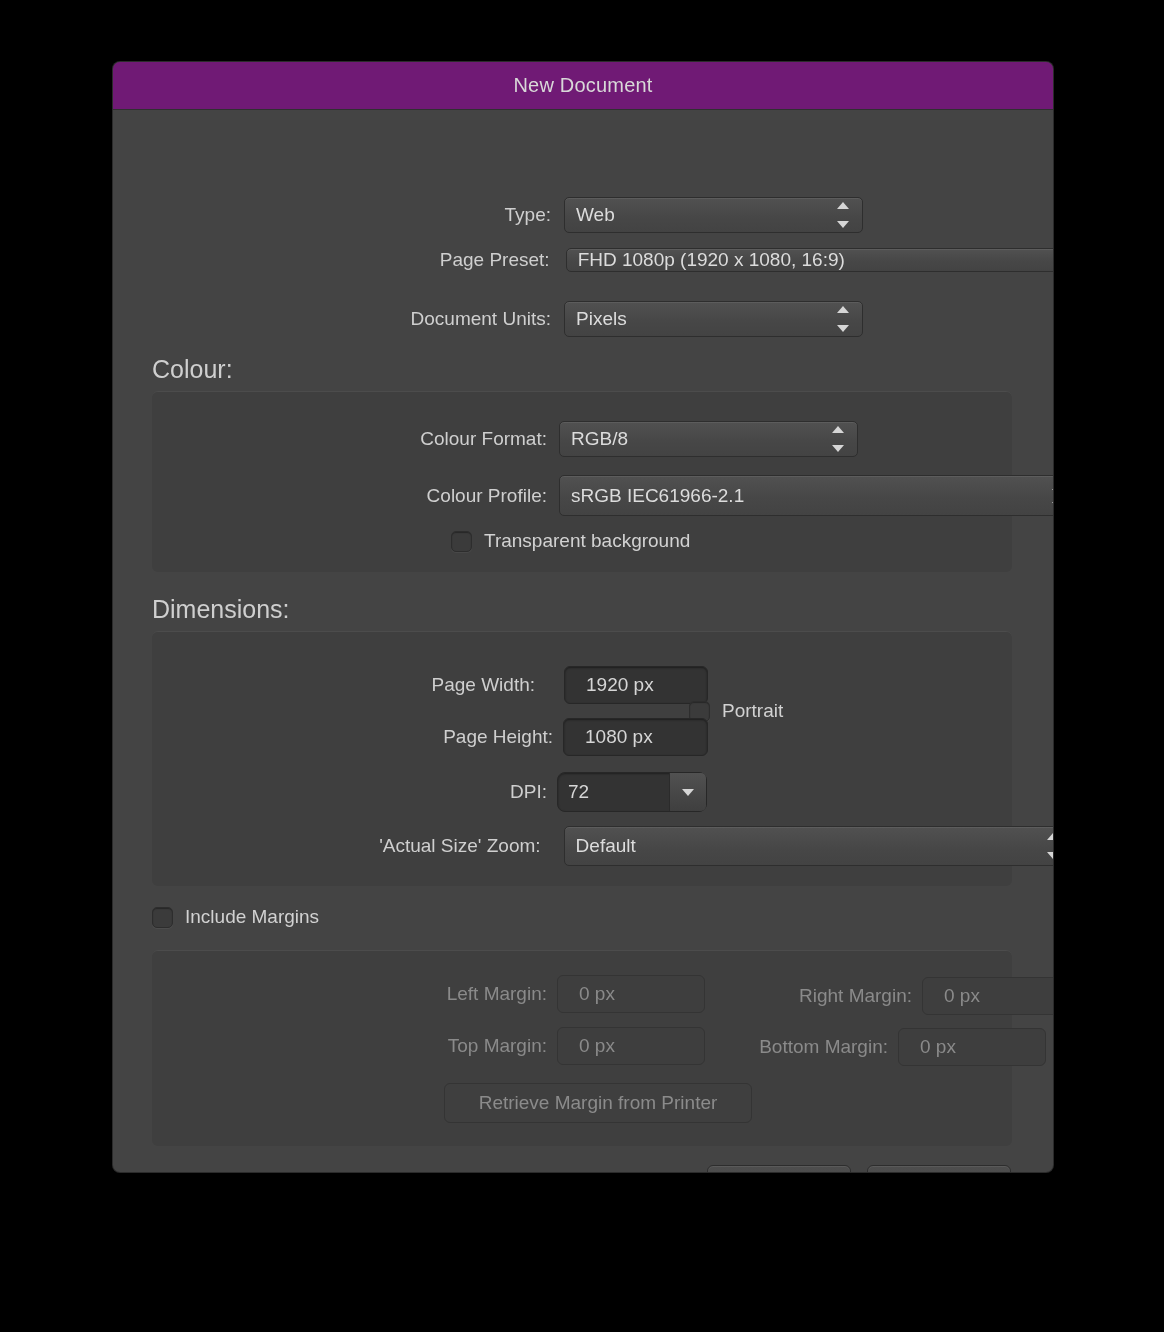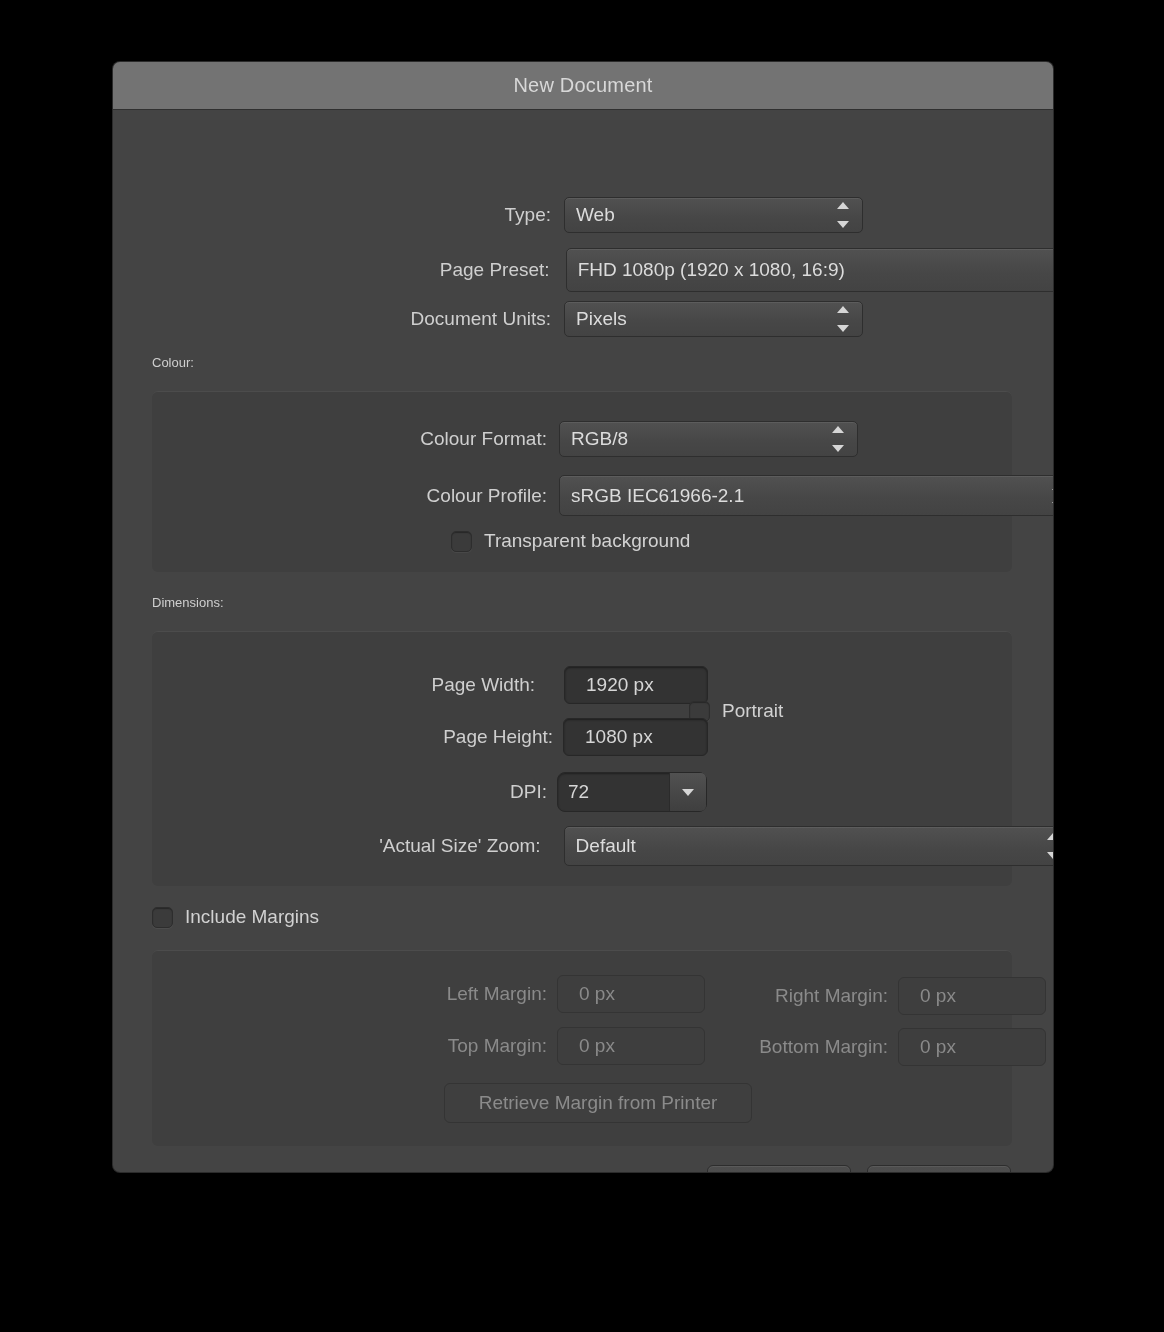--- a/index.html
+++ b/index.html
@@ -19,21 +19,21 @@
     top: 62px;
     width: 940px;
     height: 1110px;
     background: #444444;
     border-radius: 7px;
     box-shadow: 0 0 0 1px #2b2b2b;
     overflow: hidden;
   }
   .titlebar {
     height: 47px;
-    background: #737373;
+    background: #701a75;
     border-bottom: 1px solid #303030;
     display: flex;
     align-items: center;
     justify-content: center;
   }
   .titlebar-text {
     color: #d8d8d8;
     font-size: 20px;
     letter-spacing: 0.2px;
   }
@@ -53,21 +53,21 @@
     font-size: 19px;
     text-align: right;
     white-space: nowrap;
   }
   .fld-label.dim { color: #8a8a8a; }
 
   
   .section-caption {
     position: absolute;
     color: #cfcfcf;
-    font-size: 13px;
+    font-size: 25px;
   }
 
   
   .group-panel {
     position: absolute;
     background: #3f3f3f;
     border-radius: 6px;
     border-top: 1px solid #4c4c4c;
   }
 
@@ -232,21 +232,21 @@
         <span class="popup-text">Web</span>
         <span class="stepper">
           <span class="tri-up"></span>
           <span class="tri-down"></span>
         </span>
       </div>
     </div>
 
     <div class="row" style="left:0; top:138px; width:970px;">
       <div class="fld-label" style="width:438px;">Page Preset:</div>
-      <div class="popup" style="margin-left:16px; width:519px; height:44px;">
+      <div class="popup" style="margin-left:16px; width:519px; height:24px;">
         <span class="popup-text">FHD 1080p  (1920 x 1080, 16:9)</span>
 
       </div>
     </div>
 
     <div class="row" style="left:0; top:191px; width:750px;">
       <div class="fld-label" style="width:438px;">Document Units:</div>
       <div class="popup" style="margin-left:13px; width:299px;">
         <span class="popup-text">Pixels</span>
         <span class="stepper">
@@ -338,21 +338,21 @@
 
     <div class="group-panel" style="left:39px; top:840px; width:860px; height:195px;"></div>
 
     <div class="row" style="left:0; top:865px; width:595px;">
       <div class="fld-label dim" style="width:434px;">Left Margin:</div>
       <div class="textfield disabled" style="margin-left:10px; width:148px;">
         <span class="textfield-text">0 px</span>
       </div>
     </div>
 
-    <div class="row" style="left:505px; top:867px; width:432px;">
+    <div class="row" style="left:529px; top:867px; width:432px;">
       <div class="fld-label dim" style="width:270px;">Right Margin:</div>
       <div class="textfield disabled" style="margin-left:10px; width:148px;">
         <span class="textfield-text">0 px</span>
       </div>
     </div>
 
     <div class="row" style="left:0; top:917px; width:595px;">
       <div class="fld-label dim" style="width:434px;">Top Margin:</div>
       <div class="textfield disabled" style="margin-left:10px; width:148px;">
         <span class="textfield-text">0 px</span>

